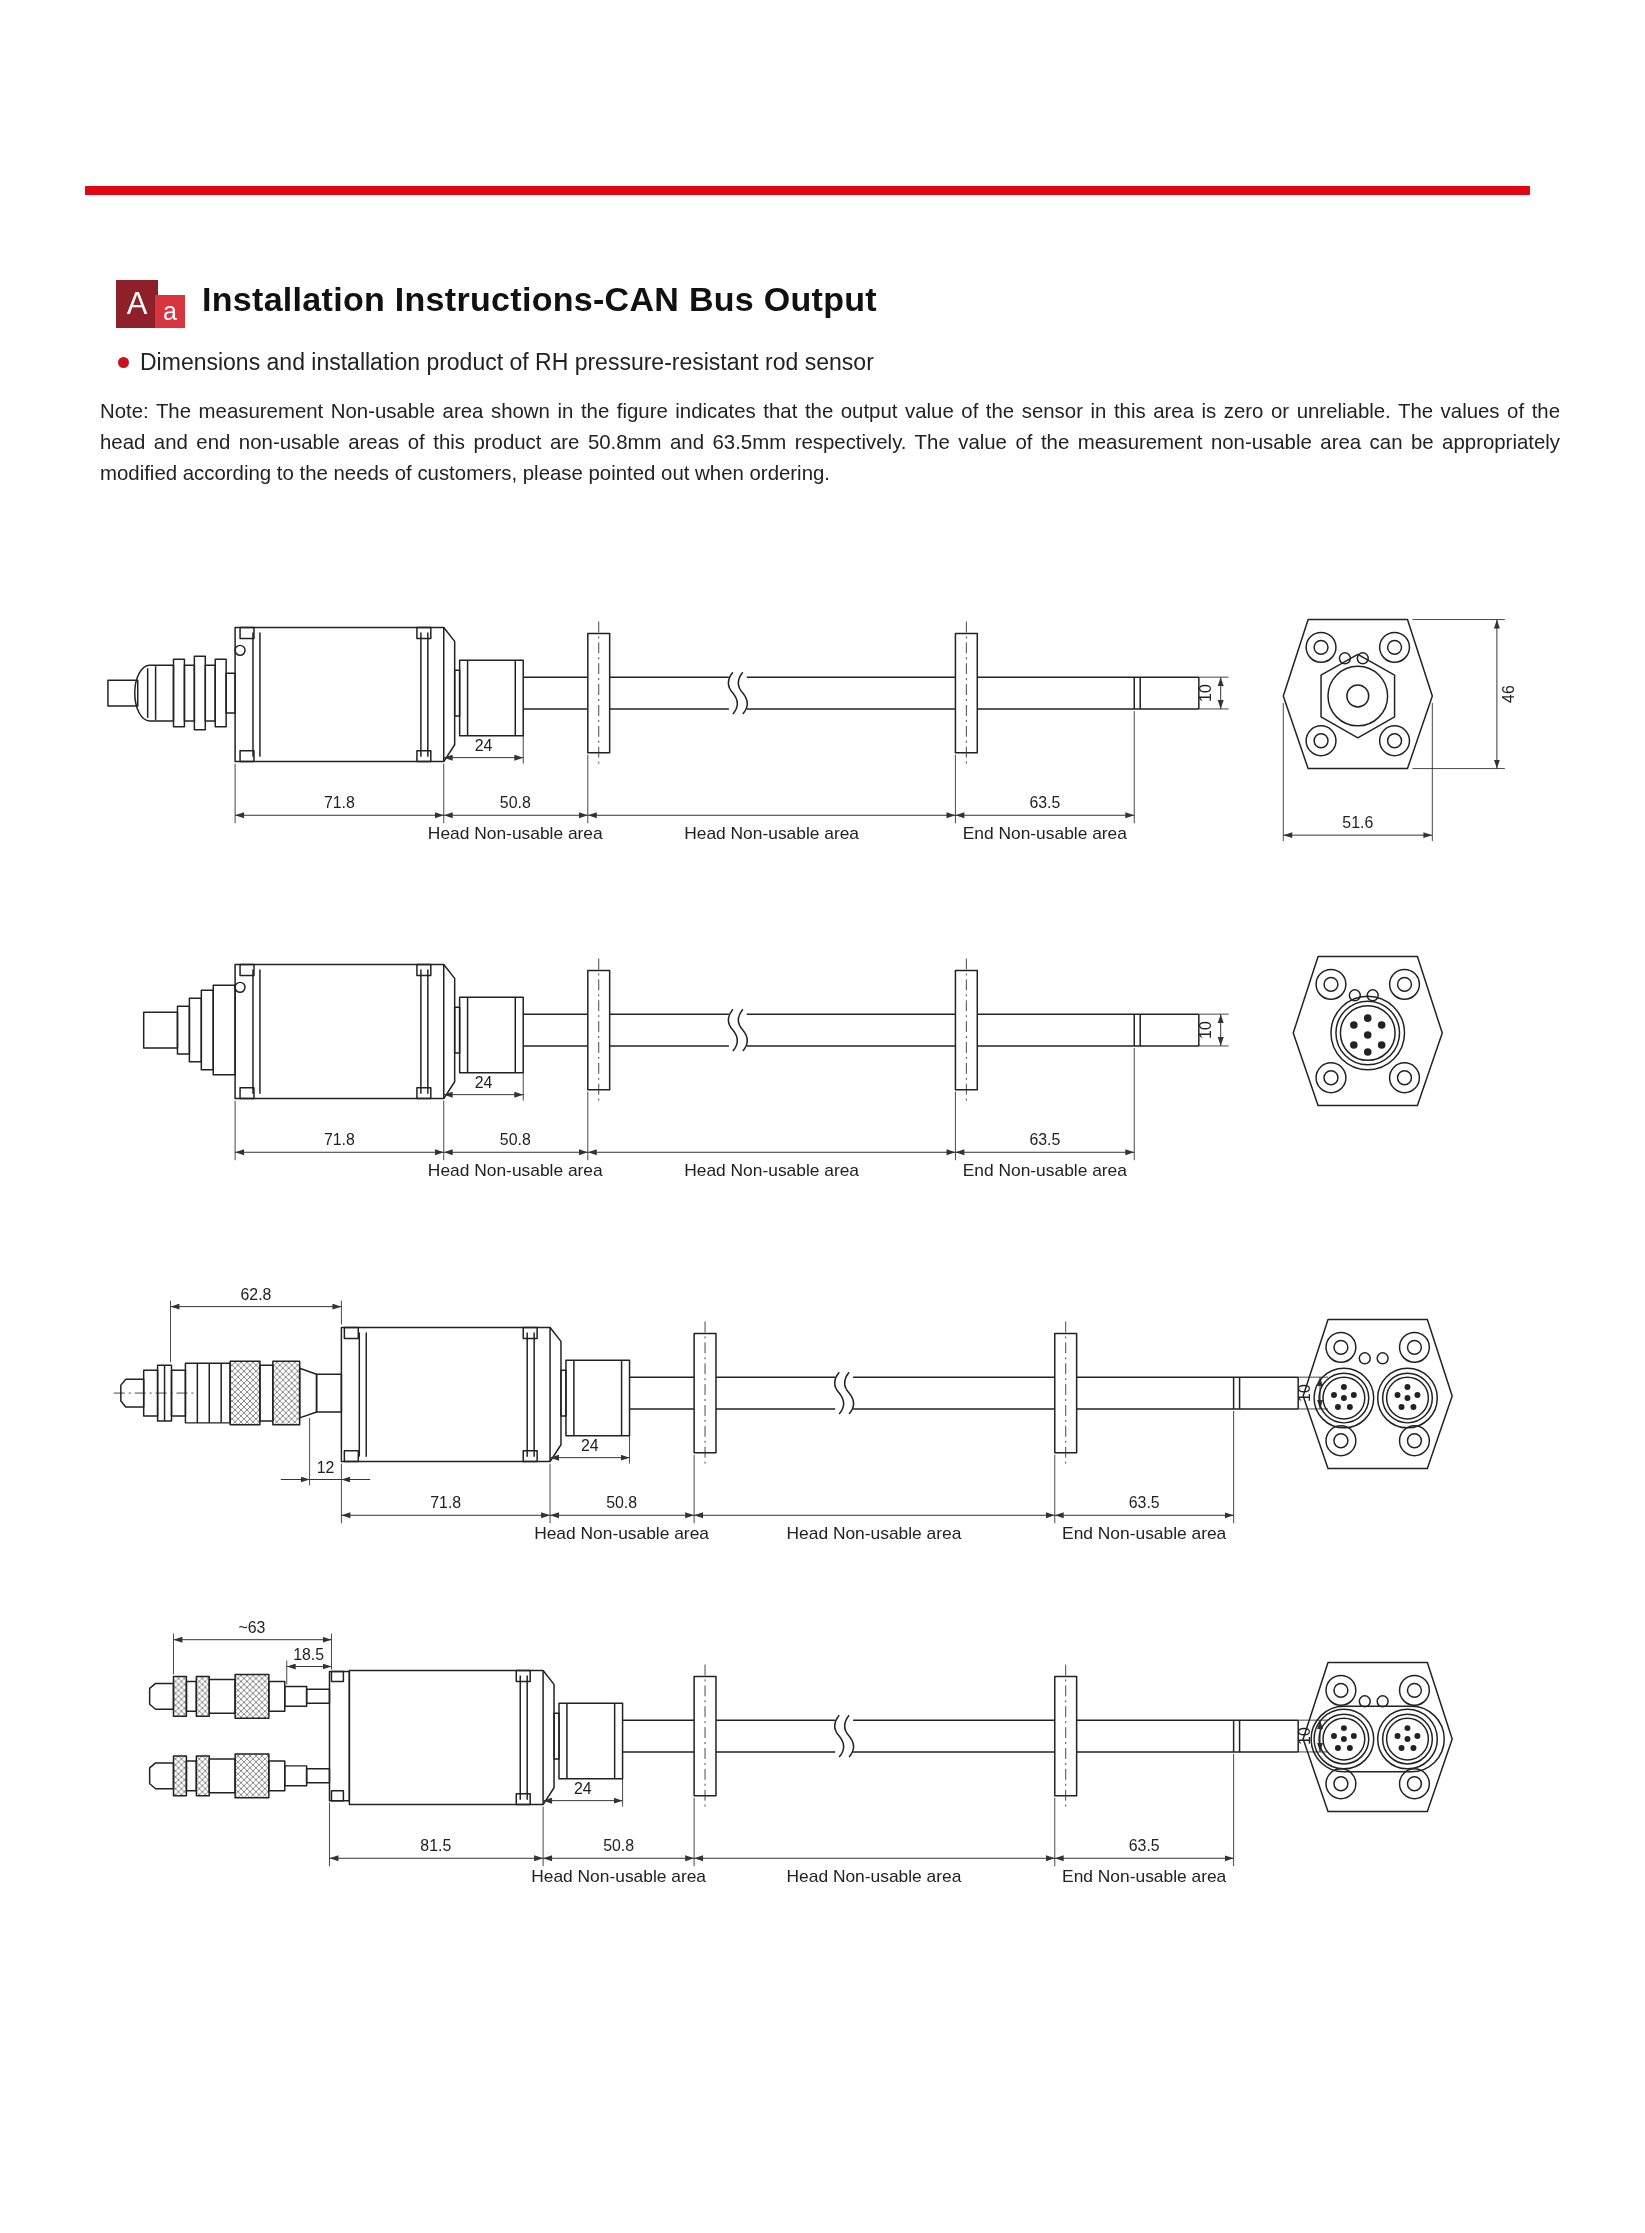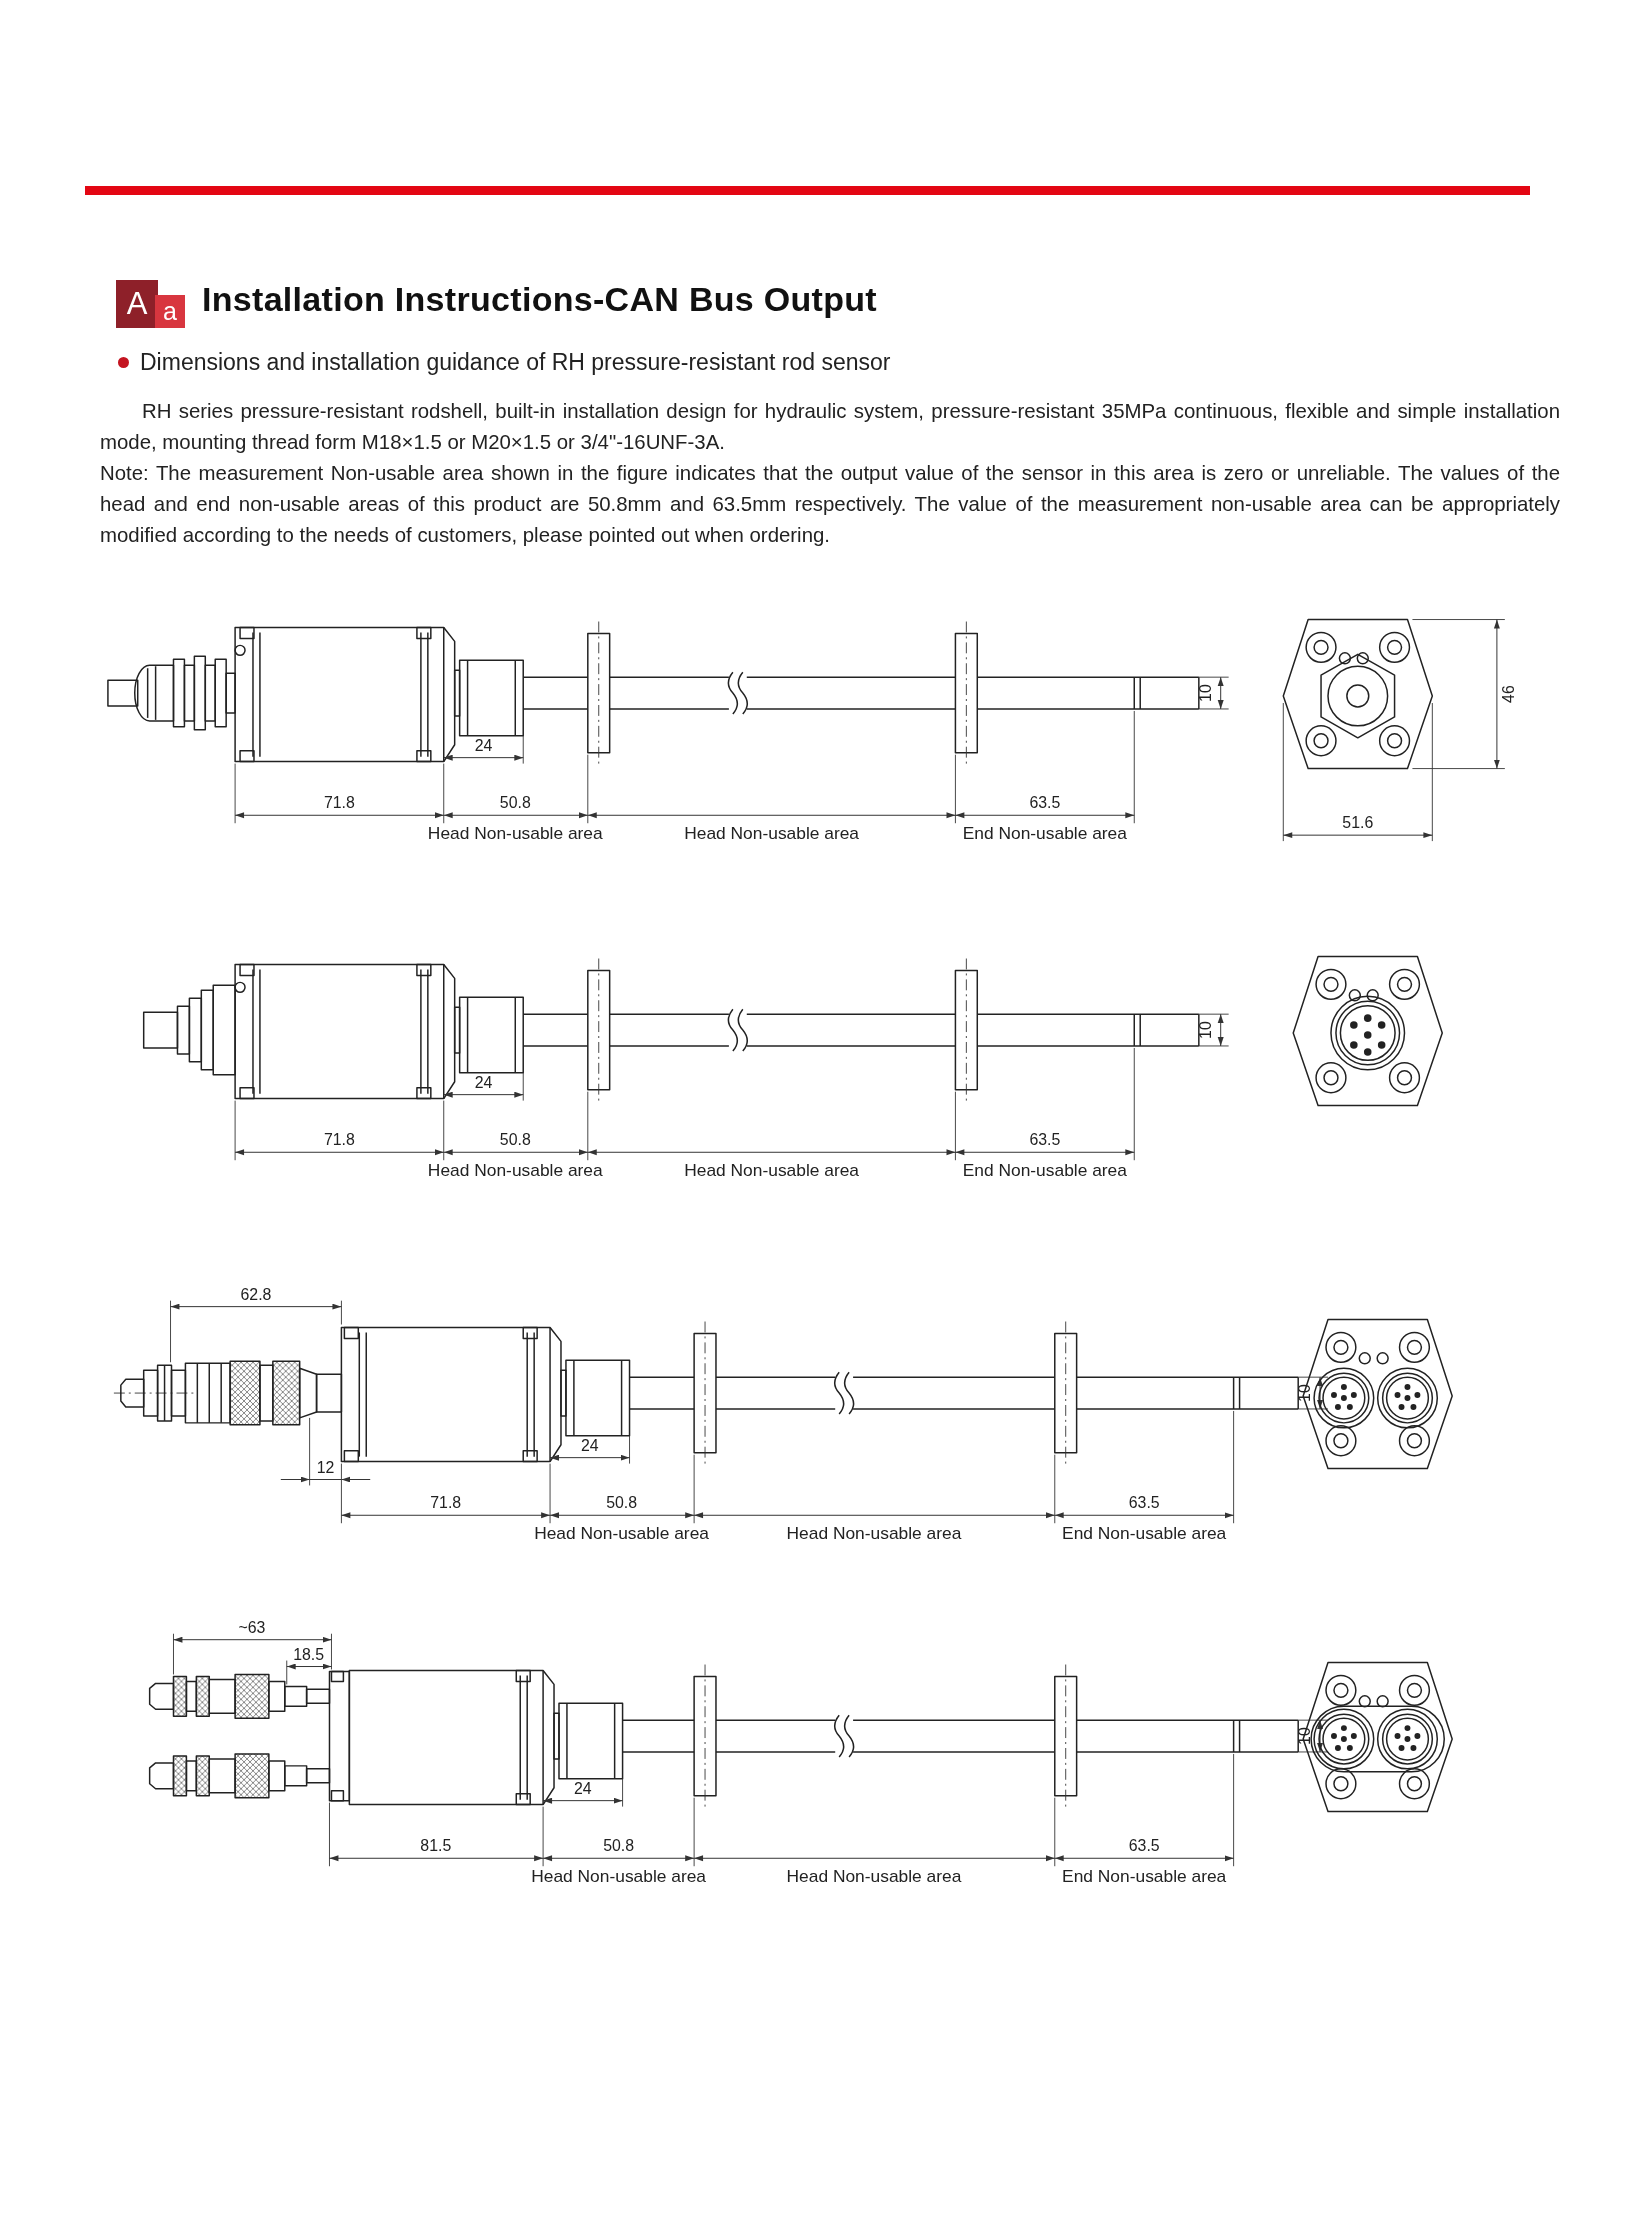--- a/index.html
+++ b/index.html
@@ -37,25 +37,24 @@
   <div class="top-rule" style="background:#e30613"></div>
 
   <div class="hdr">
     <div class="badgeA">A</div>
     <div class="badgea">a</div>
     <div class="title">Installation Instructions-CAN Bus Output</div>
   </div>
 
   <div class="bullet-line">
     <span class="dot"></span>
-    <span>Dimensions and installation guidance of RH pressure-resistant rod sensor</span>
+    <span>Dimensions and installation product of RH pressure-resistant rod sensor</span>
   </div>
 
   <div class="paras">
-    <p class="first">RH series pressure-resistant rodshell, built-in installation design for hydraulic system, pressure-resistant 35MPa continuous, flexible and simple installation mode, mounting thread form M18×1.5 or M20×1.5 or 3/4"-16UNF-3A.</p>
     <p>Note: The measurement Non-usable area shown in the figure indicates that the output value of the sensor in this area is zero or unreliable. The values of the head and end non-usable areas of this product are 50.8mm and 63.5mm respectively. The value of the measurement non-usable area can be appropriately modified according to the needs of customers, please pointed out when ordering.</p>
   </div>
 
   <svg class="drow" style="top:549px" viewBox="0 0 1570 310">
     <defs>
       <marker id="a1e" markerWidth="10" markerHeight="8" refX="9" refY="3" orient="auto" markerUnits="userSpaceOnUse">
           <path d="M0,0 L9,3 L0,6 z" fill="#333"></path>
         </marker>
       <marker id="a1s" markerWidth="10" markerHeight="8" refX="0" refY="3" orient="auto" markerUnits="userSpaceOnUse">
           <path d="M9,0 L0,3 L9,6 z" fill="#333"></path>

